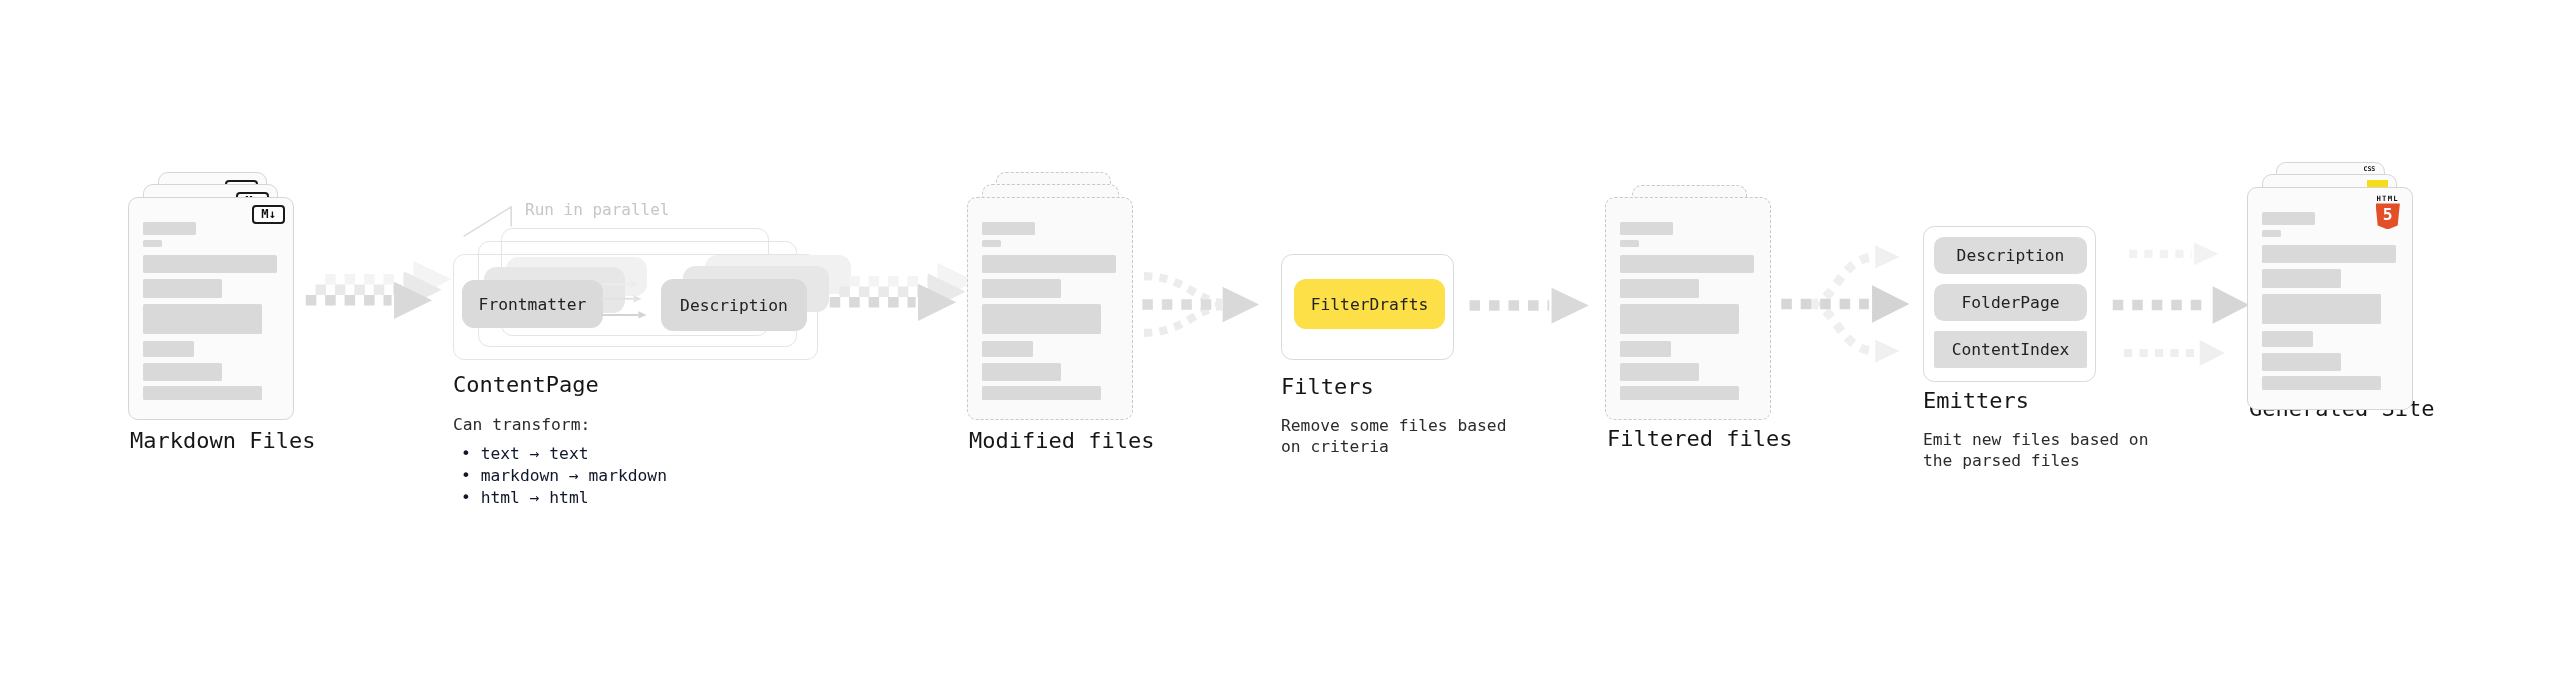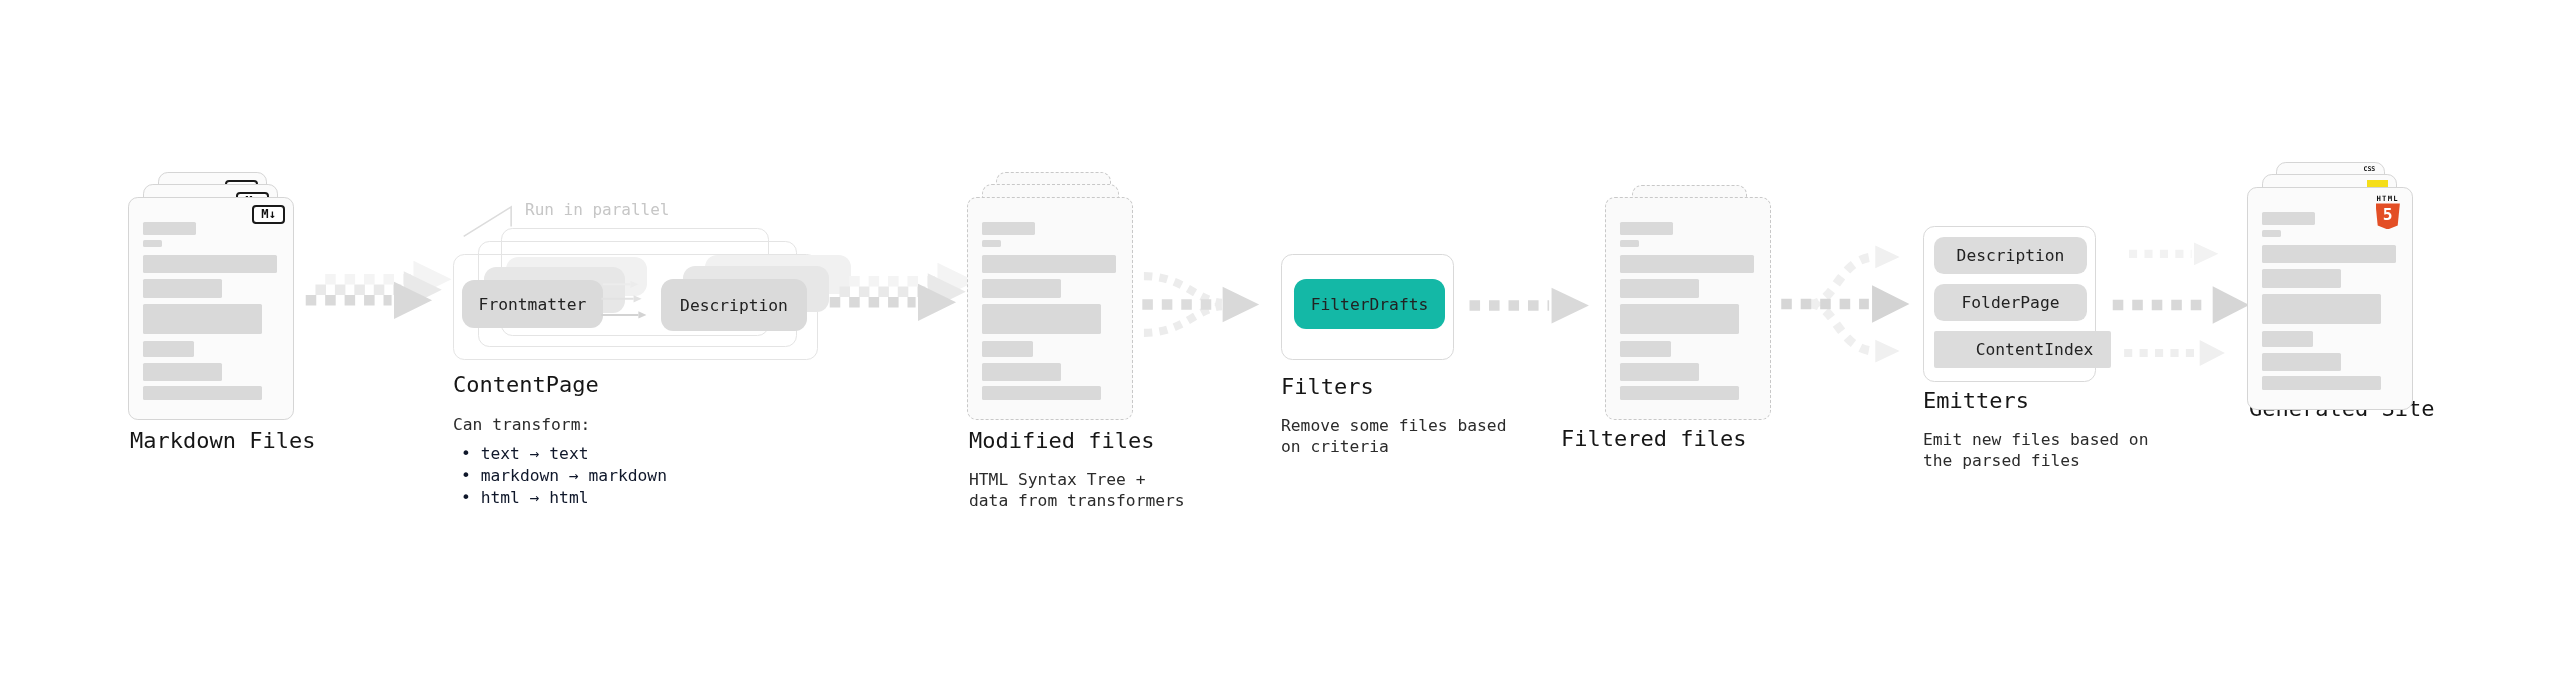--- a/index.html
+++ b/index.html
@@ -155,35 +155,33 @@
       <div class="bar b2"></div>
       <div class="bar b3"></div>
       <div class="bar b4"></div>
       <div class="bar b5"></div>
       <div class="bar b6"></div>
       <div class="bar b7"></div>
       <div class="bar b8"></div>
     </div>
     <div class="stage-text" style="left:969px;top:428px;">
       <h2 class="stage-title">Modified files</h2>
-      <p class="stage-sub">HTML Syntax Tree +
-data from transformers</p>
     </div>
   </div>
 
   <svg style="left:1139px;top:268px;" width="134" height="73" viewBox="0 0 165 90">
     <path d="M6,10 C55,10 70,40 102,43" fill="none" stroke="#ececec" stroke-width="10" stroke-dasharray="10 9"></path>
     <path d="M6,80 C55,80 70,50 102,47" fill="none" stroke="#ececec" stroke-width="10" stroke-dasharray="10 9"></path>
     <line x1="4" y1="45" x2="100" y2="45" stroke="#dcdcdc" stroke-width="13" stroke-dasharray="13 11"></line>
     <polygon points="103,23 103,67 148,45" fill="#d9d9d9"></polygon>
   </svg>
 
   <div>
     <div class="obox solid" style="left:1281px;top:254px;width:173px;height:106px;"></div>
-    <div class="tpill" style="left:1294px;top:279px;width:151px;height:50px;background:#14b8a6;">FilterDrafts</div>
+    <div class="tpill" style="left:1294px;top:279px;width:151px;height:50px;background:#fde047;">FilterDrafts</div>
     <div class="stage-text" style="left:1281px;top:374px;">
       <h2 class="stage-title">Filters</h2>
       <p class="stage-sub">Remove some files based
 on criteria</p>
     </div>
   </div>
 
   <svg style="left:1463px;top:281px;" width="130" height="49" viewBox="0 0 160 60">
     <line x1="8" y1="30" x2="106" y2="30" stroke="#d9d9d9" stroke-width="13" stroke-dasharray="13 11"></line>
     <polygon points="109,8 109,52 155,30" fill="#d9d9d9"></polygon>
@@ -194,39 +192,39 @@
     <div class="card dashed" style="left:1605px;top:197px;z-index:2;">
       <div class="bar b1"></div>
       <div class="bar b2"></div>
       <div class="bar b3"></div>
       <div class="bar b4"></div>
       <div class="bar b5"></div>
       <div class="bar b6"></div>
       <div class="bar b7"></div>
       <div class="bar b8"></div>
     </div>
-    <div class="stage-text" style="left:1561px;top:426px;">
+    <div class="stage-text" style="left:1607px;top:426px;">
       <h2 class="stage-title">Filtered files</h2>
     </div>
   </div>
 
   <svg style="left:1778px;top:234px;" width="146" height="140" viewBox="0 0 180 172">
     <path d="M40,86 C70,86 76,30 118,28" fill="none" stroke="#efefef" stroke-width="11" stroke-dasharray="11 10"></path>
     <polygon points="120,14 120,42 150,28" fill="#f0f0f0"></polygon>
     <path d="M40,86 C70,86 76,142 118,144" fill="none" stroke="#efefef" stroke-width="11" stroke-dasharray="11 10"></path>
     <polygon points="120,130 120,158 150,144" fill="#f0f0f0"></polygon>
     <line x1="4" y1="86" x2="112" y2="86" stroke="#d6d6d6" stroke-width="13" stroke-dasharray="13 11"></line>
     <polygon points="116,63 116,109 162,86" fill="#d4d4d4"></polygon>
   </svg>
 
   <div>
     <div class="obox solid" style="left:1923px;top:226px;width:173px;height:156px;"></div>
     <div class="tpill" style="left:1934px;top:237px;width:153px;height:37px;background:#dcdcdc;border-radius:9.8px;">Description</div>
     <div class="tpill" style="left:1934px;top:284px;width:153px;height:37px;background:#dcdcdc;border-radius:9.8px;">FolderPage</div>
-    <div class="tpill" style="left:1934px;top:331px;width:153px;height:37px;background:#dcdcdc;border-radius:2px;padding-left:24px;">ContentIndex</div>
+    <div class="tpill" style="left:1934px;top:331px;width:153px;height:37px;background:#dcdcdc;border-radius:2px;">ContentIndex</div>
     <div class="stage-text" style="left:1923px;top:388px;">
       <h2 class="stage-title">Emitters</h2>
       <p class="stage-sub">Emit new files based on
 the parsed files</p>
     </div>
   </div>
 
   <svg style="left:2106px;top:240px;" width="163" height="130" viewBox="0 0 200 160">
     <line x1="28" y1="17" x2="105" y2="17" stroke="#f2f2f2" stroke-width="10" stroke-dasharray="10 9"></line>
     <polygon points="108,3 108,31 138,17" fill="#f2f2f2"></polygon>

